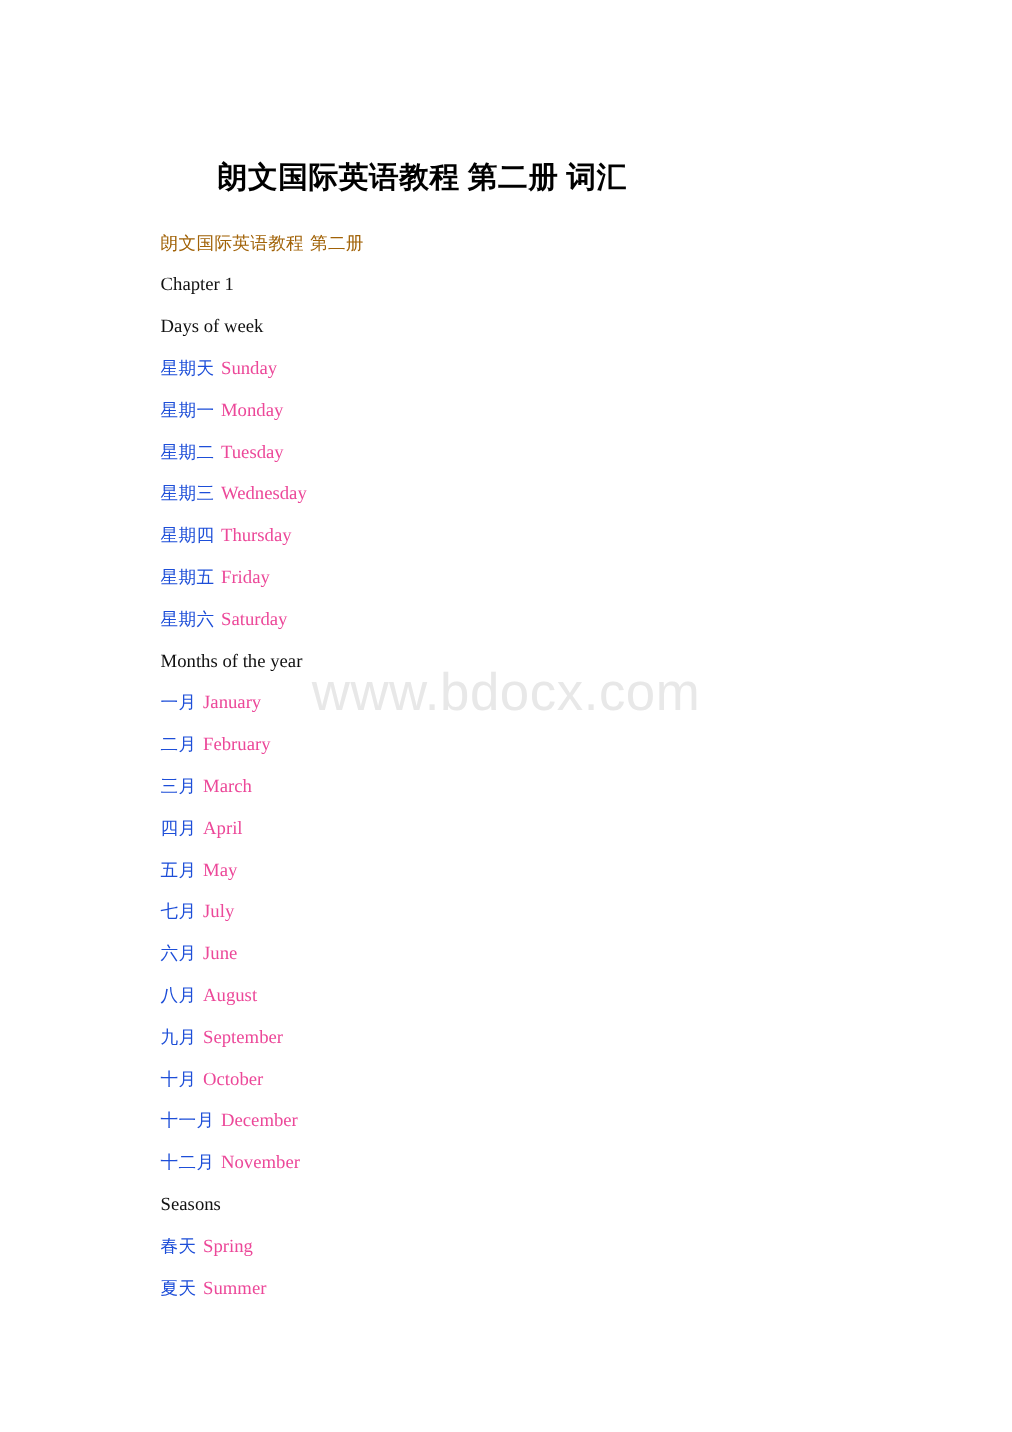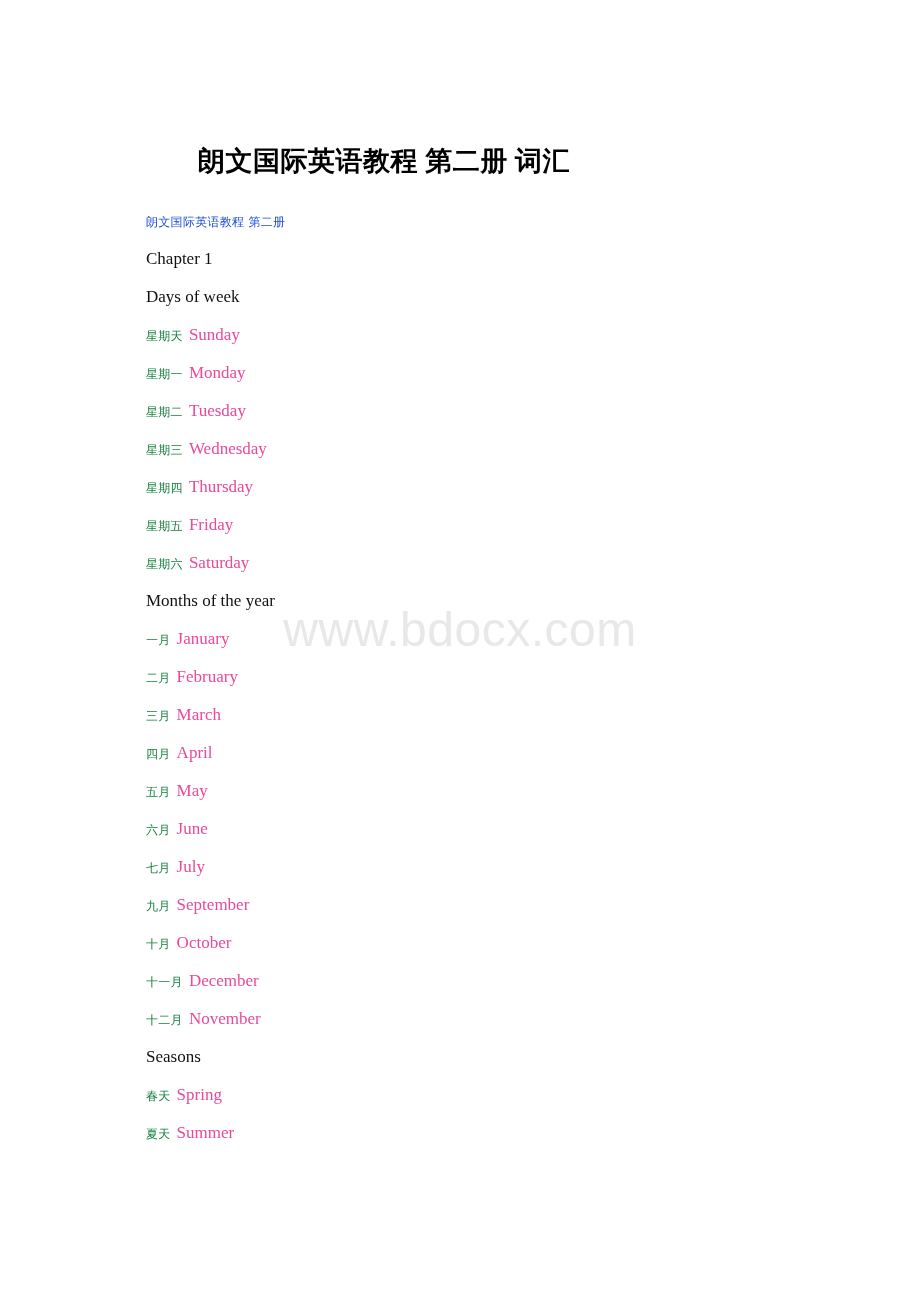--- a/index.html
+++ b/index.html
@@ -77,44 +77,44 @@
     font-size: 17px;
     color: #1a1a1a;
     white-space: nowrap;
   }
 
   .line:first-child {
     margin-top: 24px;
   }
 
   .cn {
-    color: #15803d;
+    color: #1d4ed8;
     font-family: "DejaVu Sans", "Liberation Sans", sans-serif;
-    font-size: 12px;
+    font-size: 16px;
     letter-spacing: 0.3px;
     text-align: center;
   }
 
   .en {
     color: #ec4899;
     font-family: "Liberation Serif", "DejaVu Serif", serif;
     font-size: 17px;
   }
 
   .heading-line {
     color: #111111;
     font-family: "Liberation Serif", "DejaVu Serif", serif;
     font-size: 17px;
     text-align: center;
   }
 
   .subtitle-line {
-    color: #1d4ed8;
+    color: #a16207;
     font-family: "DejaVu Sans", "Liberation Sans", sans-serif;
-    font-size: 12px;
+    font-size: 16px;
     letter-spacing: 0.3px;
   }
 
   .gap {
     display: inline-block;
     width: 6px;
   }
 </style>
 </head>
 <body>
@@ -176,24 +176,27 @@
       <div class="line">
         <span class="cn">三月</span><span class="gap"></span><span class="en">March</span>
       </div>
       <div class="line">
         <span class="cn">四月</span><span class="gap"></span><span class="en">April</span>
       </div>
       <div class="line">
         <span class="cn">五月</span><span class="gap"></span><span class="en">May</span>
       </div>
       <div class="line">
+        <span class="cn">七月</span><span class="gap"></span><span class="en">July</span>
+      </div>
+      <div class="line">
         <span class="cn">六月</span><span class="gap"></span><span class="en">June</span>
       </div>
       <div class="line">
-        <span class="cn">七月</span><span class="gap"></span><span class="en">July</span>
+        <span class="cn">八月</span><span class="gap"></span><span class="en">August</span>
       </div>
       <div class="line">
         <span class="cn">九月</span><span class="gap"></span><span class="en">September</span>
       </div>
       <div class="line">
         <span class="cn">十月</span><span class="gap"></span><span class="en">October</span>
       </div>
       <div class="line">
         <span class="cn">十一月</span><span class="gap"></span><span class="en">December</span>
       </div>

